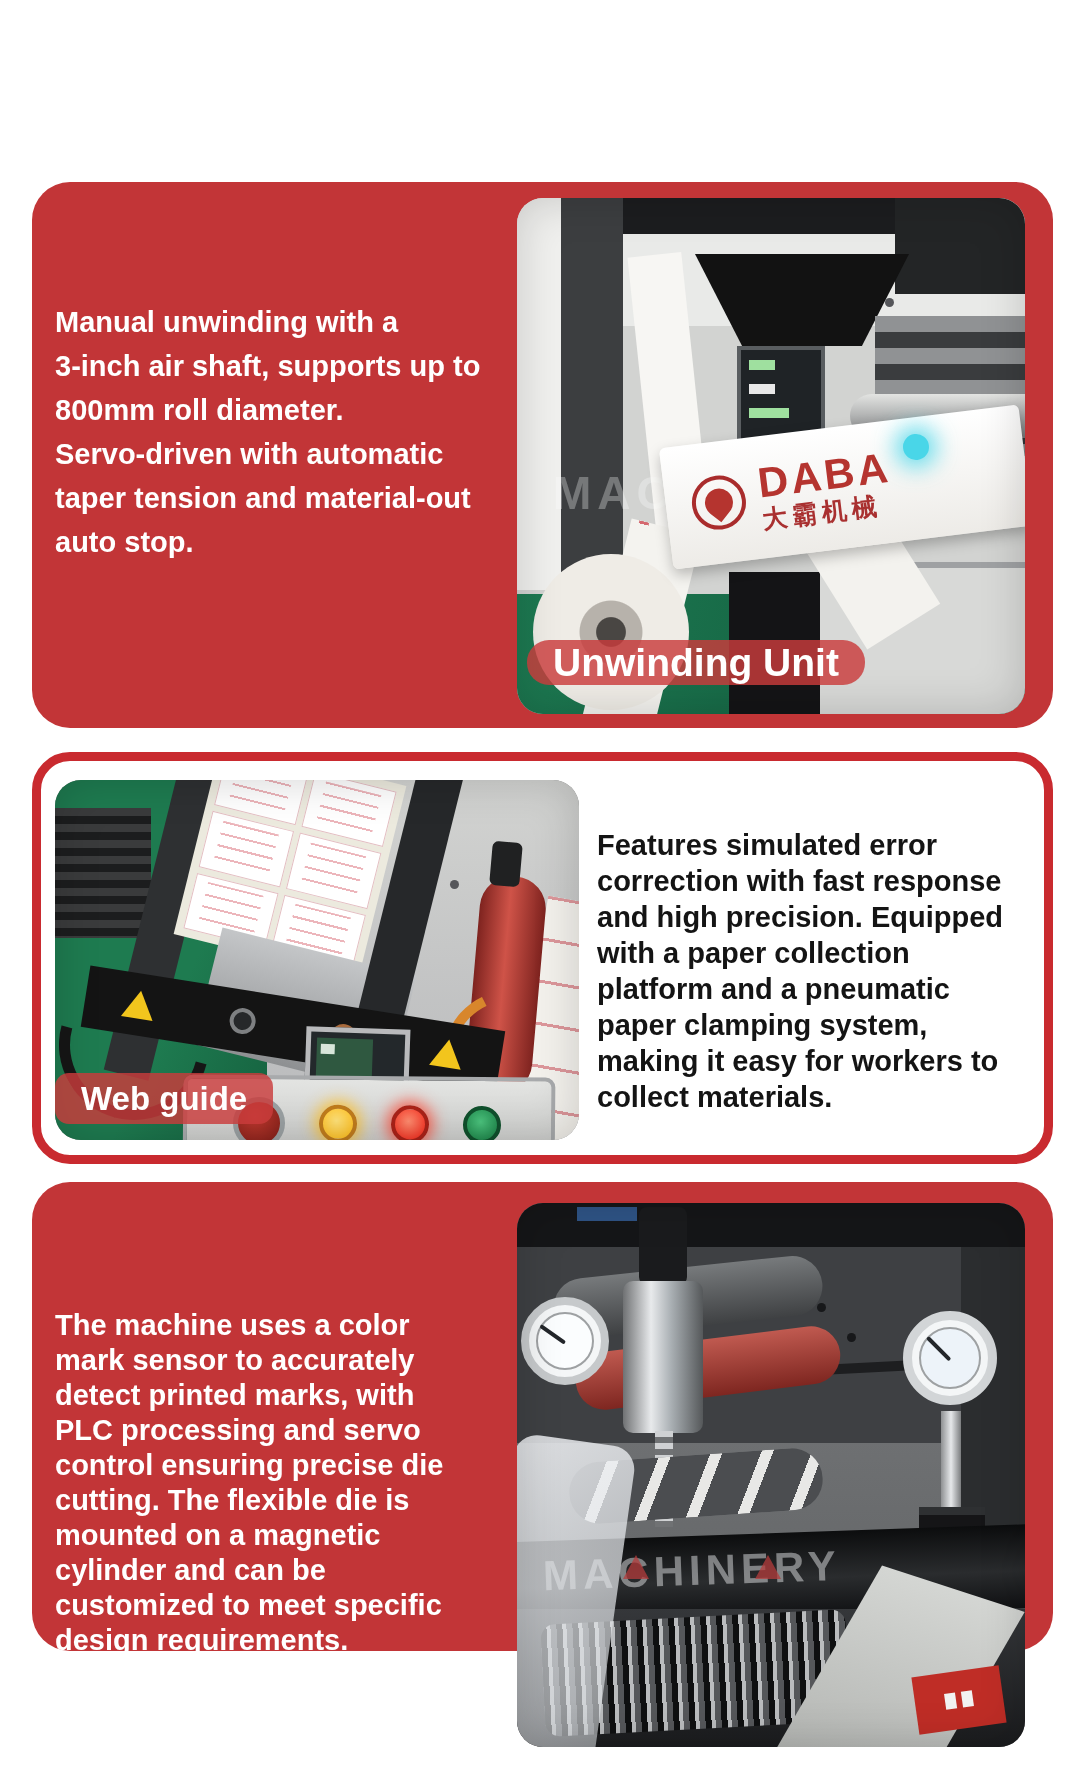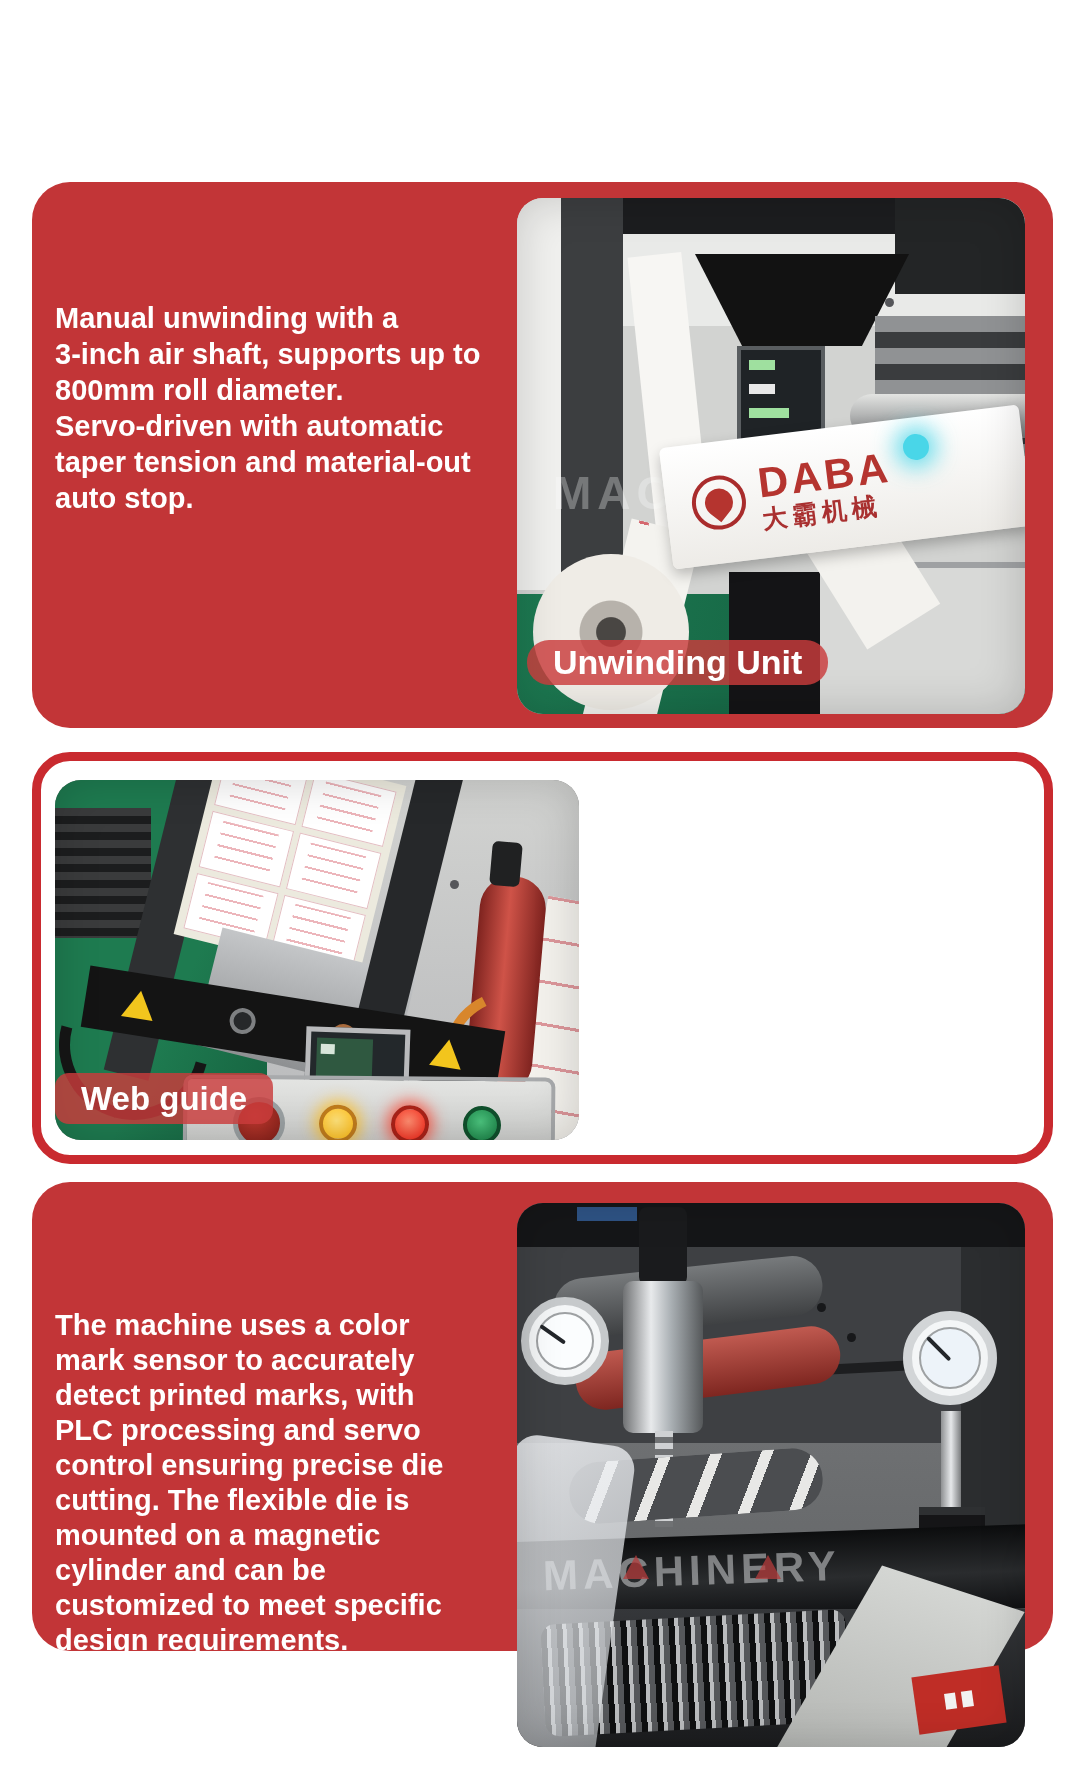--- a/index.html
+++ b/index.html
@@ -20,34 +20,34 @@
   .hdr h1{margin:0;font-size:57px;font-weight:bold;color:#0c0c0c;letter-spacing:0.5px;}
   .tri{width:0;height:0;border-style:solid;}
   .tri-right{border-width:18px 0 18px 30px;border-color:transparent transparent transparent var(--red);}
   .tri-left{border-width:18px 30px 18px 0;border-color:transparent var(--red) transparent transparent;}
   
   .card{position:absolute;left:32px;width:1021px;border-radius:38px;}
   #card1{top:182px;height:546px;background:var(--red);}
   #card2{top:752px;height:412px;background:#ffffff;border:9px solid var(--red-border);}
   #card3{top:1182px;height:469px;background:var(--red);}
   .body-text{position:absolute;font-weight:bold;font-size:29px;white-space:pre-line;}
-  #card1 .body-text{left:23px;top:118px;width:440px;color:#ffffff;line-height:36px;}
+  #card1 .body-text{left:23px;top:118px;width:440px;color:#ffffff;line-height:44px;}
   #card2 .body-text{left:556px;top:66px;width:450px;color:#141414;line-height:36px;}
   #card3 .body-text{left:23px;top:126px;width:440px;color:#ffffff;line-height:35px;}
   
   .photo{position:absolute;overflow:hidden;border-radius:26px;}
   #photo1{left:485px;top:16px;width:508px;height:516px;background:#d2d3d1;}
   #photo2{left:14px;top:19px;width:524px;height:360px;background:#737373;}
   #photo3{left:485px;top:21px;width:508px;height:544px;background:linear-gradient(#7c7e80,#5c5e60);}
   .photo::after{content:"";position:absolute;inset:0;box-shadow:inset 0 0 46px rgba(0,0,0,.18);pointer-events:none;}
   .s{position:absolute;}
   
   .pill{position:absolute;display:flex;align-items:center;color:#fff;font-weight:bold;
     background:var(--pill);z-index:30;white-space:nowrap;}
-  #pill1{left:10px;bottom:29px;height:45px;padding:0 26px;font-size:34px;border-radius:22px;}
+  #pill1{left:10px;bottom:29px;height:45px;padding:0 26px;font-size:39px;border-radius:22px;}
   #pill2{left:0;bottom:16px;height:51px;padding:0 26px;font-size:33px;border-radius:14px;}
   #pill3{left:0;bottom:7px;height:53px;padding:0 22px;font-size:30px;border-radius:16px;}
   .wm{position:absolute;font-weight:bold;letter-spacing:6px;pointer-events:none;}
   
   .p1-toppanel{left:52px;top:0;right:0;height:128px;background:#e9eae8;}
   .p1-topbar{left:70px;top:0;width:330px;height:36px;background:#1c1d1f;}
   .p1-topright{right:0;top:0;width:130px;height:96px;background:#232526;}
   .hole{width:9px;height:9px;border-radius:50%;background:#55565a;}
   .p1-leftcol{left:0;top:0;width:52px;height:392px;background:#f0f0ee;}
   .p1-darkband{left:44px;top:0;width:62px;height:430px;background:#3c3e40;border-radius:0 0 70px 0;}
@@ -257,20 +257,28 @@
         <span class="ui2"></span>
       </div>
       <div class="s p2-panel">
         <span class="btn btn-em"></span>
         <span class="btn btn-y"></span>
         <span class="btn btn-r"></span>
         <span class="btn btn-g"></span>
       </div>
       <div class="pill" id="pill2">Web guide</div>
     </div>
+    <div class="body-text">Features simulated error
+correction with fast response
+and high precision. Equipped
+with a paper collection
+platform and a pneumatic
+paper clamping system,
+making it easy for workers to
+collect materials.</div>
   </div>
 
   <div class="card" id="card3">
     <div class="body-text">The machine uses a color
 mark sensor to accurately
 detect printed marks, with
 PLC processing and servo
 control ensuring precise die
 cutting. The flexible die is
 mounted on a magnetic

